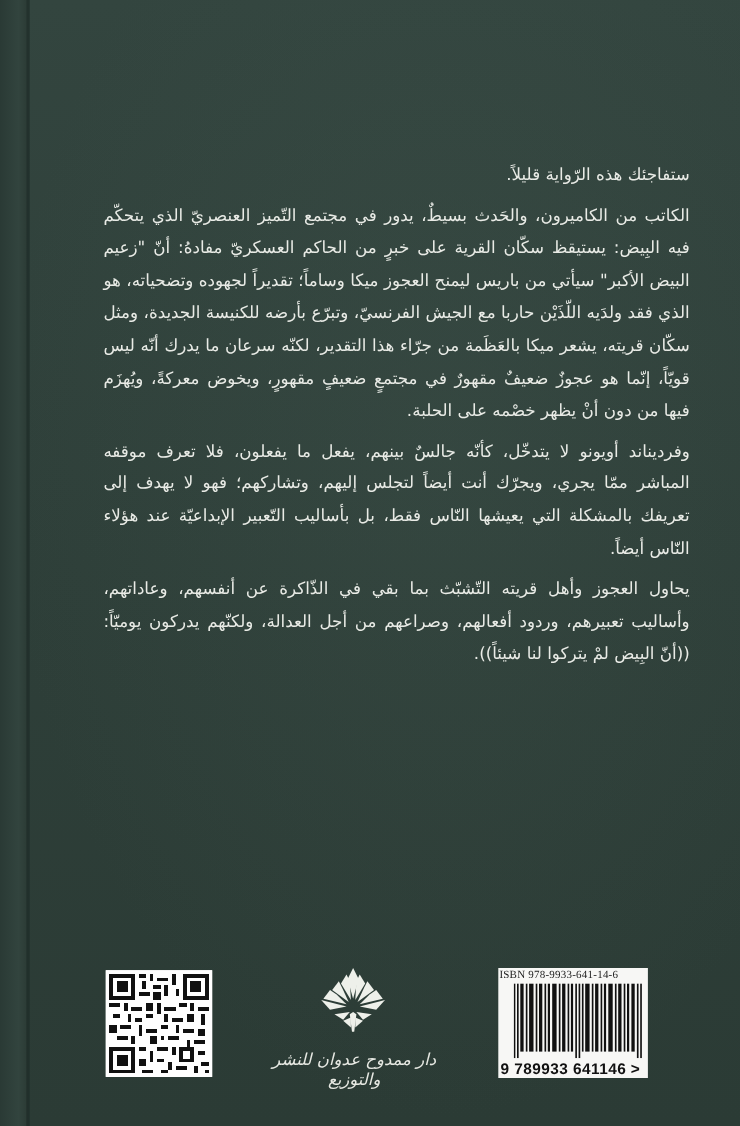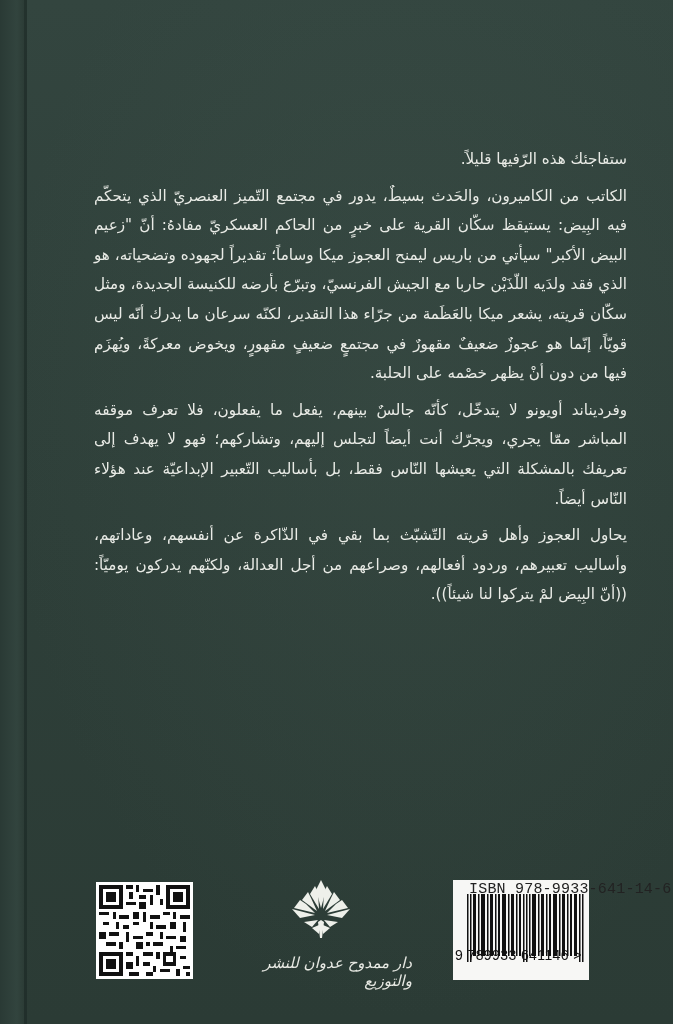--- a/index.html
+++ b/index.html
@@ -32,47 +32,47 @@
   .bottom-row { position:absolute; left:0; top:878px; width:673px; height:110px; }
   .qr {
     position:absolute; left:96px; top:4px; width:97px; height:97px;
     background:#fff; padding:0; box-sizing:border-box;
   }
   .qr svg { display:block; }
   .logo {
     position:absolute; left:282px; top:0; width:78px; height:68px;
   }
   .publisher {
-    position:absolute; left:232px; top:76px; width:180px; text-align:right;
+    position:absolute; left:232px; top:76px; width:180px; text-align:center;
     direction: rtl; color:#e7e9e3; font-family:"DejaVu Serif", serif;
     font-size:15px; font-style:italic; letter-spacing:0.3px;
   }
   .barcode-box {
     position:absolute; left:453px; top:2px; width:136px; height:100px;
     background:#f7f7f5; box-sizing:border-box;
   }
   .isbn-top {
-    position:absolute; left:16px; top:1px; font-family:Liberation Mono, monospace;
-    font-size:15px; color:#222; letter-spacing:0.2px; white-space:nowrap;
+    position:absolute; left:1px; top:1px; font-family:Liberation Serif, serif;
+    font-size:10px; color:#222; letter-spacing:0.2px; white-space:nowrap;
   }
   .bars { position:absolute; left:14px; top:14px; width:118px; height:68px; }
   .isbn-bottom {
-    position:absolute; left:2px; bottom:17px; font-family:"Liberation Sans", sans-serif;
-    font-size:14px; color:#111; white-space:nowrap; letter-spacing:0.4px;
+    position:absolute; left:2px; bottom:1px; font-family:"Liberation Sans", sans-serif;
+    font-size:14px; color:#111; white-space:nowrap; letter-spacing:0.4px;font-weight:bold;
   }
 </style>
 </head>
 <body>
 
 <div class="cover">
   <div class="spine"></div>
   <div class="spine-line"></div>
 
   <div class="text-block">
-    <p class="para">ستفاجئك هذه الرّفيها قليلاً.</p>
+    <p class="para">ستفاجئك هذه الرّواية قليلاً.</p>
     <p class="para">الكاتب من الكاميرون، والحَدث بسيطٌ، يدور في مجتمع التّميز العنصريّ الذي يتحكّم فيه البِيض: يستيقظ سكّان القرية على خبرٍ من الحاكم العسكريّ مفادهُ: أنّ "زعيم البيض الأكبر" سيأتي من باريس ليمنح العجوز ميكا وساماً؛ تقديراً لجهوده وتضحياته، هو الذي فقد ولدَيه اللّذَيْن حاربا مع الجيش الفرنسيّ، وتبرّع بأرضه للكنيسة الجديدة، ومثل سكّان قريته، يشعر ميكا بالعَظَمة من جرّاء هذا التقدير، لكنّه سرعان ما يدرك أنّه ليس قويّاً، إنّما هو عجوزٌ ضعيفٌ مقهورٌ في مجتمعٍ ضعيفٍ مقهورٍ، ويخوض معركةً، ويُهزَم فيها من دون أنْ يظهر خصْمه على الحلبة.</p>
     <p class="para">وفرديناند أويونو لا يتدخّل، كأنّه جالسٌ بينهم، يفعل ما يفعلون، فلا تعرف موقفه المباشر ممّا يجري، ويجرّك أنت أيضاً لتجلس إليهم، وتشاركهم؛ فهو لا يهدف إلى تعريفك بالمشكلة التي يعيشها النّاس فقط، بل بأساليب التّعبير الإبداعيّة عند هؤلاء النّاس أيضاً.</p>
     <p class="para">يحاول العجوز وأهل قريته التّشبّث بما بقي في الذّاكرة عن أنفسهم، وعاداتهم، وأساليب تعبيرهم، وردود أفعالهم، وصراعهم من أجل العدالة، ولكنّهم يدركون يوميّاً: ((أنّ البِيض لمْ يتركوا لنا شيئاً)).</p>
   </div>
 
   <div class="bottom-row">
     <div class="qr">
       <svg width="97" height="97" viewBox="0 0 29 29" shape-rendering="crispEdges">
         <rect width="29" height="29" fill="#fff"></rect>
         <g fill="#111">

